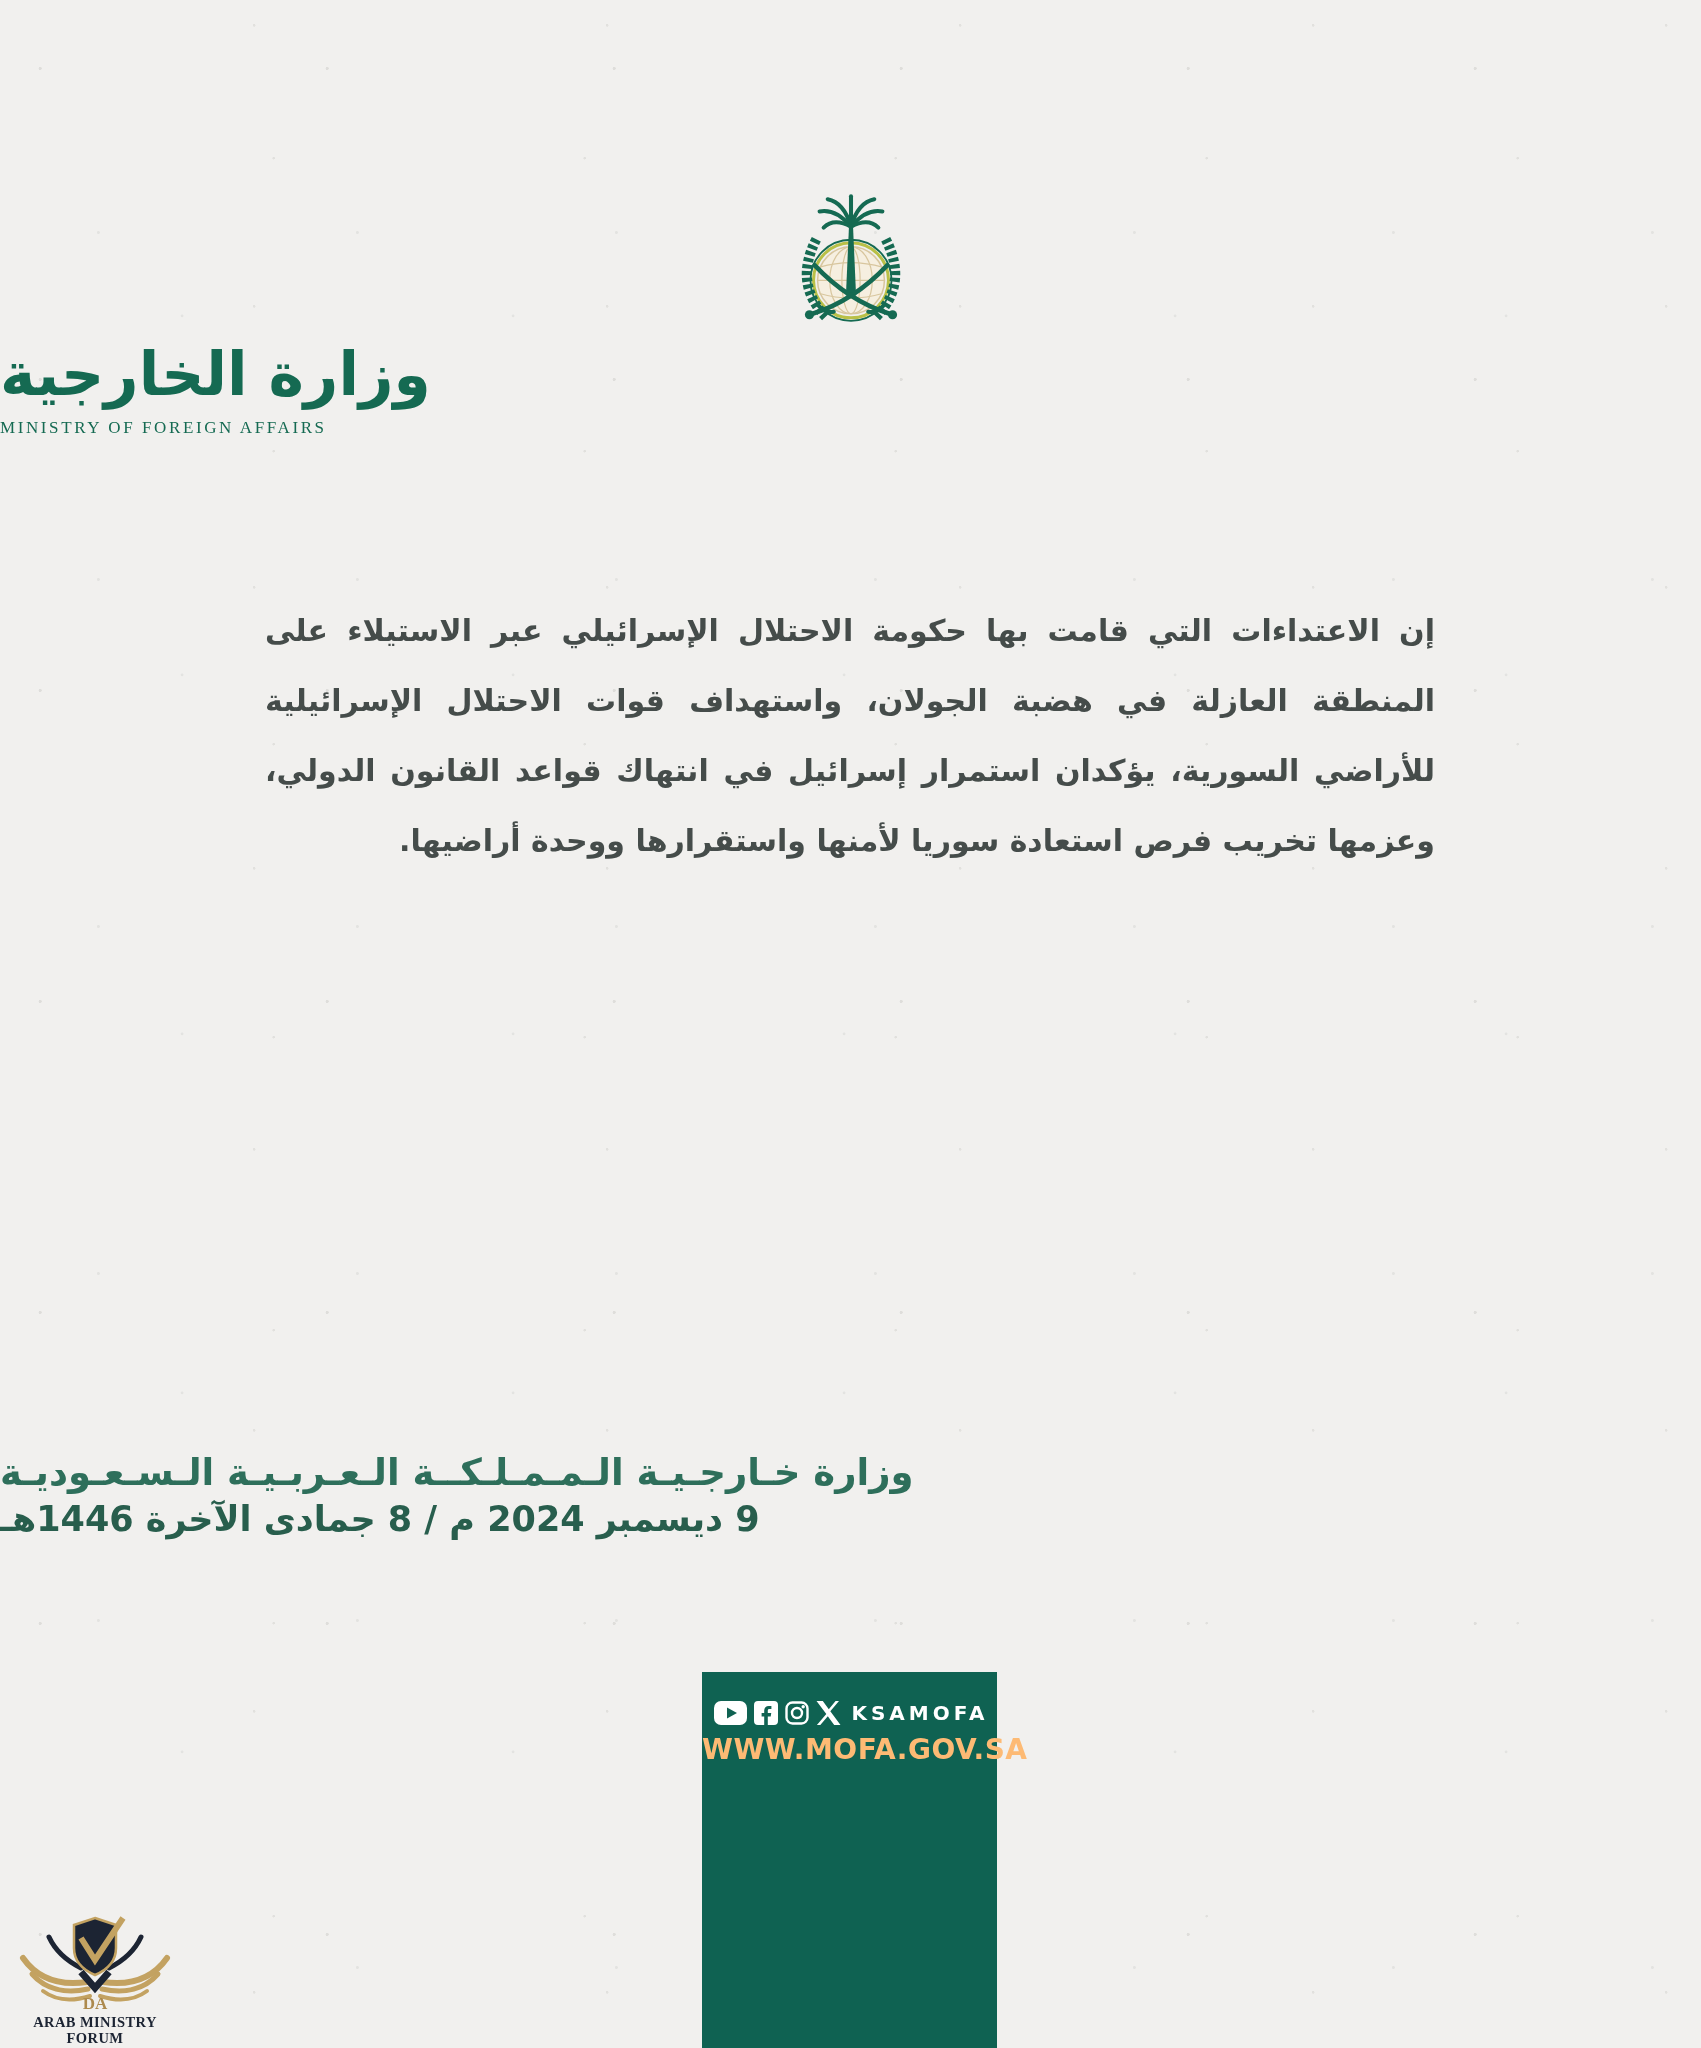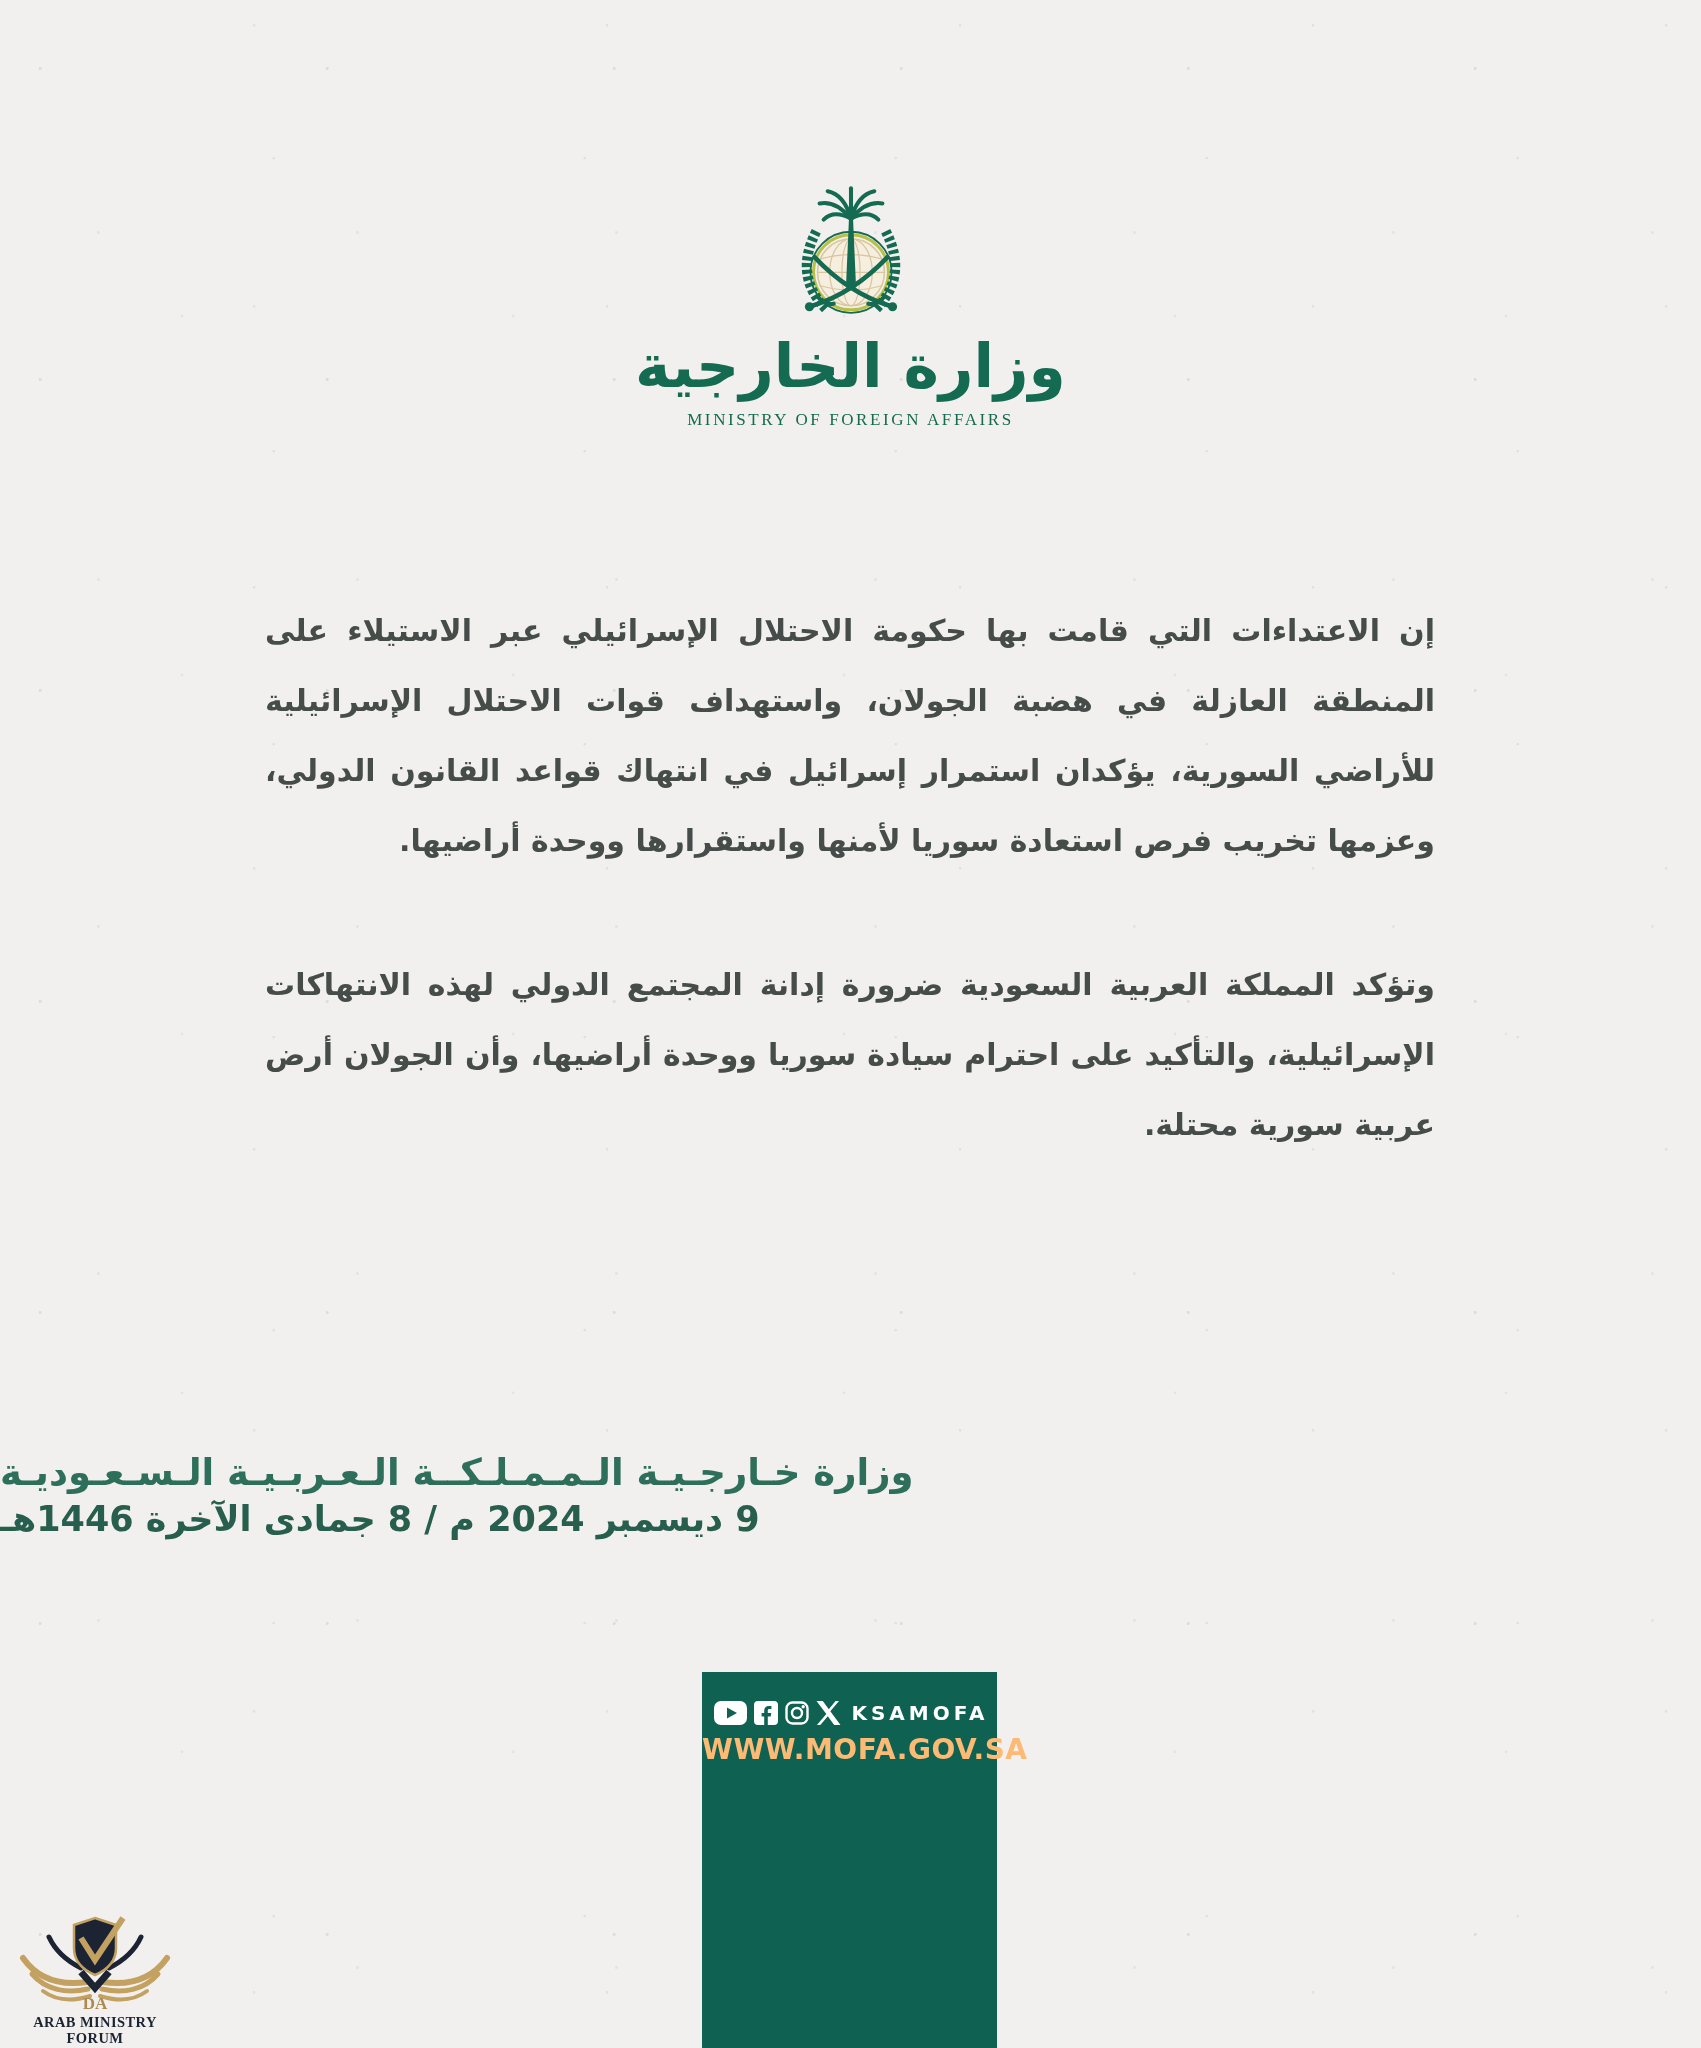--- a/index.html
+++ b/index.html
@@ -11,21 +11,21 @@
       radial-gradient(circle at 14% 22%, rgba(110,110,104,.14) 1.3px, transparent 1.8px),
       radial-gradient(circle at 72% 9%,  rgba(110,110,104,.12) 1.1px, transparent 1.6px),
       radial-gradient(circle at 38% 67%, rgba(110,110,104,.10) 1.2px, transparent 1.7px),
       radial-gradient(circle at 88% 54%, rgba(110,110,104,.13) 1px,  transparent 1.5px),
       radial-gradient(circle at 55% 88%, rgba(110,110,104,.10) 1.2px, transparent 1.7px);
     background-size: 287px 311px, 353px 281px, 259px 347px, 311px 293px, 331px 359px;
     overflow:hidden;
     font-family:"DejaVu Sans", sans-serif;
   }
   
-  .header{position:absolute;top:174px;left:0;right:0;text-align:center;}
+  .header{position:absolute;top:182px;left:0;right:0;text-align:left;}
   .emblem{display:block;margin:0 auto;}
   .wordmark-ar{
     direction:rtl;
     font-size:60px;line-height:64px;font-weight:bold;
     color:#156a52;margin-top:8px;
   }
   .wordmark-en{
     font-family:"Liberation Serif", serif;
     font-size:17px;font-weight:normal;letter-spacing:2.6px;
     color:#156a52;margin-top:12px;
@@ -107,21 +107,20 @@
 
       <path d="M60 133 Q28 100 51 56" stroke="#156a52" stroke-width="10" fill="none" stroke-dasharray="4 2.6"></path>
       <path d="M110 133 Q142 100 119 56" stroke="#156a52" stroke-width="10" fill="none" stroke-dasharray="4 2.6"></path>
     </svg>
     <div class="wordmark-ar">وزارة الخارجية</div>
     <div class="wordmark-en">MINISTRY OF FOREIGN AFFAIRS</div>
   </div>
 
   <div class="statement">
     <p>إن الاعتداءات التي قامت بها حكومة الاحتلال الإسرائيلي عبر الاستيلاء على المنطقة العازلة في هضبة الجولان، واستهداف قوات الاحتلال الإسرائيلية للأراضي السورية، يؤكدان استمرار إسرائيل في انتهاك قواعد القانون الدولي، وعزمها تخريب فرص استعادة سوريا لأمنها واستقرارها ووحدة أراضيها.</p>
-    <p>وتؤكد المملكة العربية السعودية ضرورة إدانة المجتمع الدولي لهذه الانتهاكات الإسرائيلية، والتأكيد على احترام سيادة سوريا ووحدة أراضيها، وأن الجولان أرض عربية سورية محتلة.</p>
   </div>
 
   <div class="signature">
     <div class="sig-issuer">وزارة خـارجـيـة الـمـمـلـكــة الـعـربـيـة الـسـعـوديـة</div>
     <div class="sig-date">9 ديسمبر 2024 م / 8 جمادى الآخرة 1446هـ</div>
   </div>
 
   <div class="footer-box">
     <div class="social-row">
 

